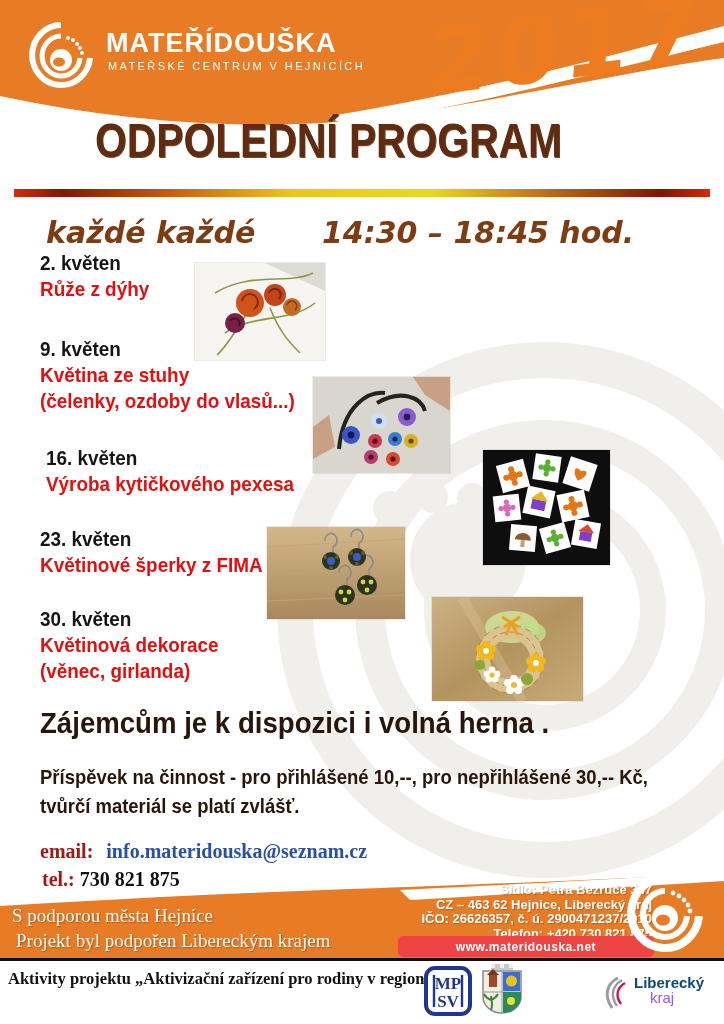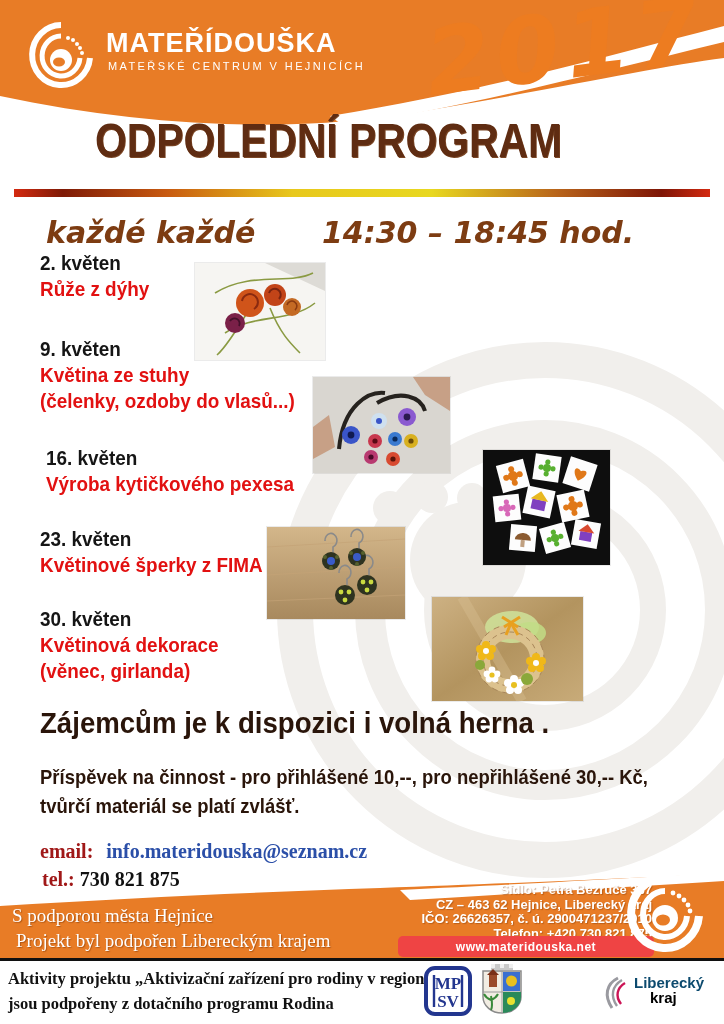--- a/index.html
+++ b/index.html
@@ -85,21 +85,21 @@
   .footer-logo{left:625px;top:872px;}
 
   
   .bottom-bar{left:0;top:958px;width:724px;height:66px;background:#fff;border-top:3px solid #101010;box-sizing:border-box;}
   .bb-text{left:8px;top:966px;font-family:"Liberation Serif",serif;font-weight:bold;font-size:16.5px;color:#111;line-height:25px;white-space:nowrap;}
   .mpsv{left:424px;top:966px;}
   .crest{left:479px;top:963px;}
   .region{left:598px;top:974px;width:110px;}
   .region-arcs{position:absolute;left:0;top:2px;}
   .region-name{position:absolute;left:28px;top:0;font-size:15px;font-weight:bold;color:#0c4a6e;margin-left:8px;}
-  .region-word{position:absolute;left:52px;top:15px;font-size:15px;font-weight:bold;color:#000000;}
+  .region-word{position:absolute;left:52px;top:15px;font-size:15px;font-weight:normal;color:#8b5cf6;}
 
   
   .photo{box-shadow:0 0 0 1px rgba(0,0,0,.08);}
 </style>
 </head>
 <body>
 
 <div class="page">
 
   <svg class="abs" style="left:0;top:0" width="724" height="1024" viewBox="0 0 724 1024">
@@ -456,21 +456,20 @@
         <circle cx="54" cy="24" r="2.4"></circle>
       <circle cx="59" cy="28" r="2.4"></circle>
         <circle cx="63" cy="33" r="2.4"></circle>
         <circle cx="65" cy="39" r="2.4"></circle>
     </g>
   </svg>
 
   <div class="abs bottom-bar"></div>
   <div class="abs bb-text">
     <div>Aktivity projektu „Aktivizační zařízení pro rodiny  v regionu“</div>
-    <div>jsou podpořeny z dotačního programu Rodina</div>
   </div>
 
   <svg class="abs mpsv" width="48" height="50" viewBox="0 0 48 50">
     <rect x="2" y="2" width="44" height="46" rx="9" fill="#ffffff" stroke="#23368f" stroke-width="4"></rect>
     <line x1="10" y1="9" x2="10" y2="41" stroke="#23368f" stroke-width="2.4"></line>
     <line x1="38" y1="9" x2="38" y2="41" stroke="#23368f" stroke-width="2.4"></line>
     <text x="24" y="23" text-anchor="middle" font-family="Liberation Serif, serif" font-size="17" font-weight="bold" fill="#23368f">MP</text>
     <text x="24" y="41" text-anchor="middle" font-family="Liberation Serif, serif" font-size="17" font-weight="bold" fill="#23368f">SV</text>
   </svg>
 

